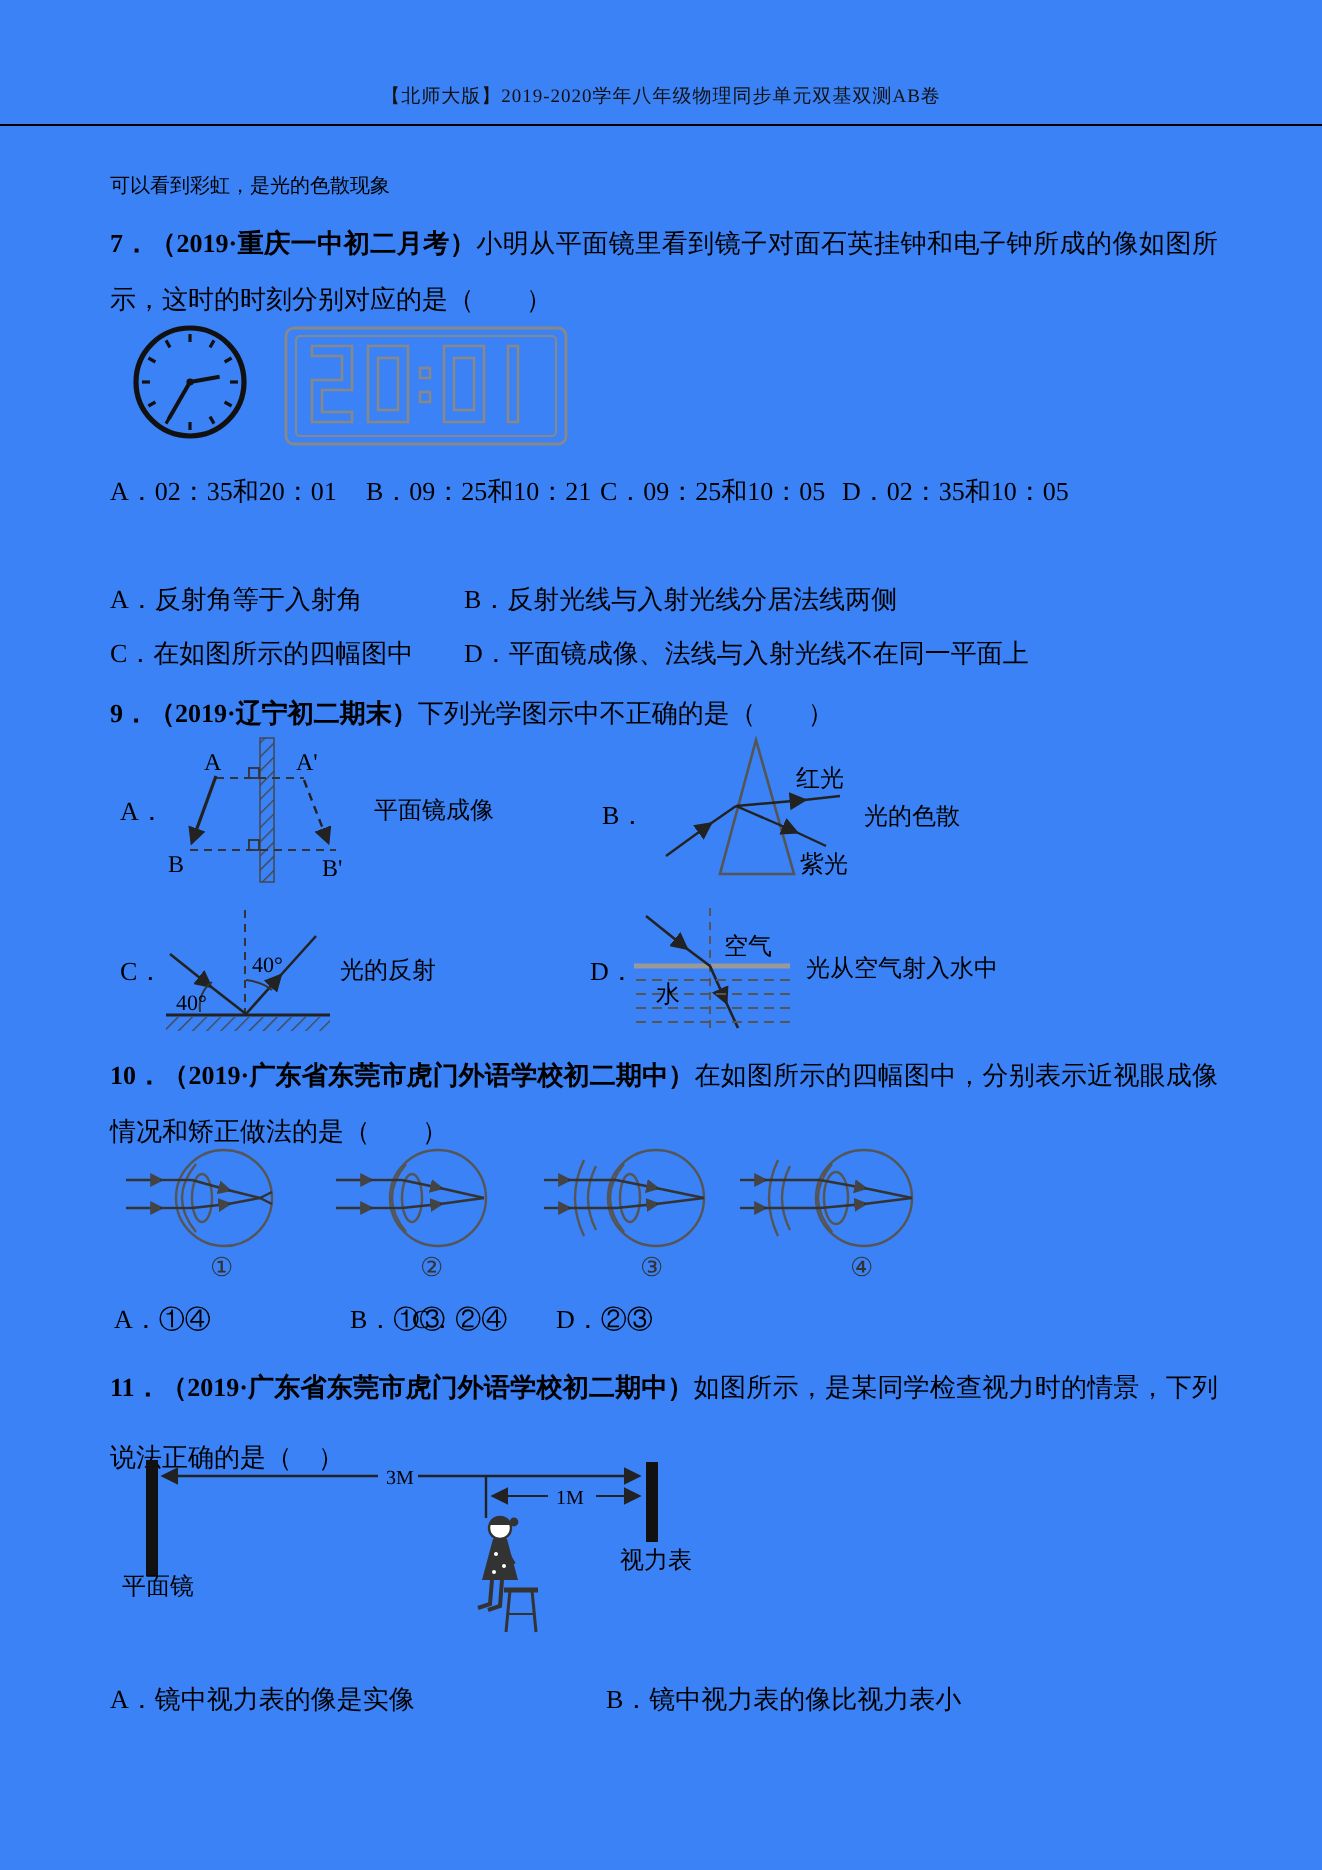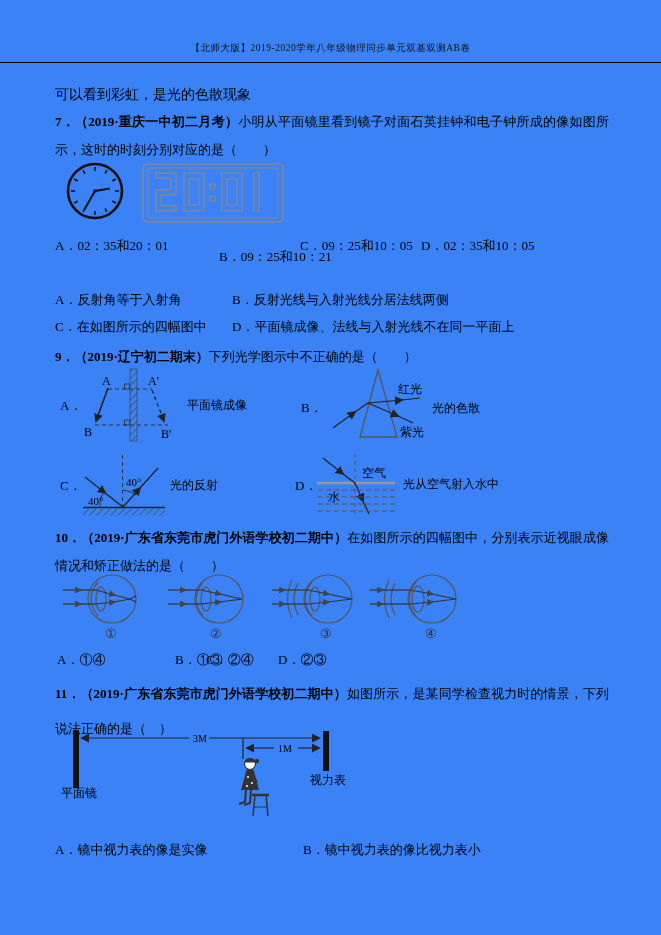--- a/index.html
+++ b/index.html
@@ -3,21 +3,21 @@
 <meta charset="utf-8">
 <style>
   html,body{margin:0;padding:0;background:#e8e8e8;}
   #page{position:relative;width:661px;height:935px;background:#3b82f6;margin:0 auto;
         font-family:"Liberation Serif","DejaVu Serif",serif;color:#000;overflow:hidden;}
   .abs{position:absolute;}
   .hdr{left:0;top:42px;width:661px;text-align:center;font-size:9.5px;color:#111;letter-spacing:.5px;}
   .rule{left:0;top:62px;width:661px;height:0;border-top:1.8px solid #000;}
   p.q{margin:0;width:554px;font-size:13px;line-height:28px;text-align:justify;}
   p.q b{font-weight:bold;}
-  .line{font-size:14px;white-space:nowrap;}
+  .line{font-size:10px;white-space:nowrap;}
   .opt{font-size:13px;white-space:nowrap;}
   svg{display:block;}
   svg text{font-family:"Liberation Serif","DejaVu Serif",serif;font-size:12px;fill:#000;}
   svg text.letter{font-size:13px;}
   svg text.sm{font-size:11px;}
   svg text.num{font-size:13px;fill:#333;}
   svg text.dist{font-size:10px;}
 </style>
 </head>
 <body>
@@ -80,21 +80,21 @@
         <rect x="152" y="24" width="5" height="5"></rect>
           <rect x="152" y="36" width="5" height="5"></rect>
         <rect x="164" y="13" width="20" height="38"></rect>
           <rect x="169" y="19" width="10" height="26"></rect>
         <rect x="196" y="13" width="5" height="38"></rect>
       </g>
     </g>
   </svg>
 
   <span class="abs opt" style="left:55px;top:237px;">A．02：35和20：01</span>
-  <span class="abs opt" style="left:183px;top:248px;margin-left:36px;">B．09：25和10：21</span>
+  <span class="abs opt" style="left:183px;top:237px;">B．09：25和10：21</span>
   <span class="abs opt" style="left:300px;top:237px;">C．09：25和10：05</span>
   <span class="abs opt" style="left:421px;top:237px;">D．02：35和10：05</span>
 
   <span class="abs opt" style="left:55px;top:291px;">A．反射角等于入射角</span>
   <span class="abs opt" style="left:232px;top:291px;">B．反射光线与入射光线分居法线两侧</span>
   <span class="abs opt" style="left:55px;top:318px;">C．在如图所示的四幅图中</span>
   <span class="abs opt" style="left:232px;top:318px;">D．平面镜成像、法线与入射光线不在同一平面上</span>
 
   <p class="q abs" style="left:55px;top:343px;">
     <b>9．（2019·辽宁初二期末）</b><span>下列光学图示中不正确的是（　　）</span>

